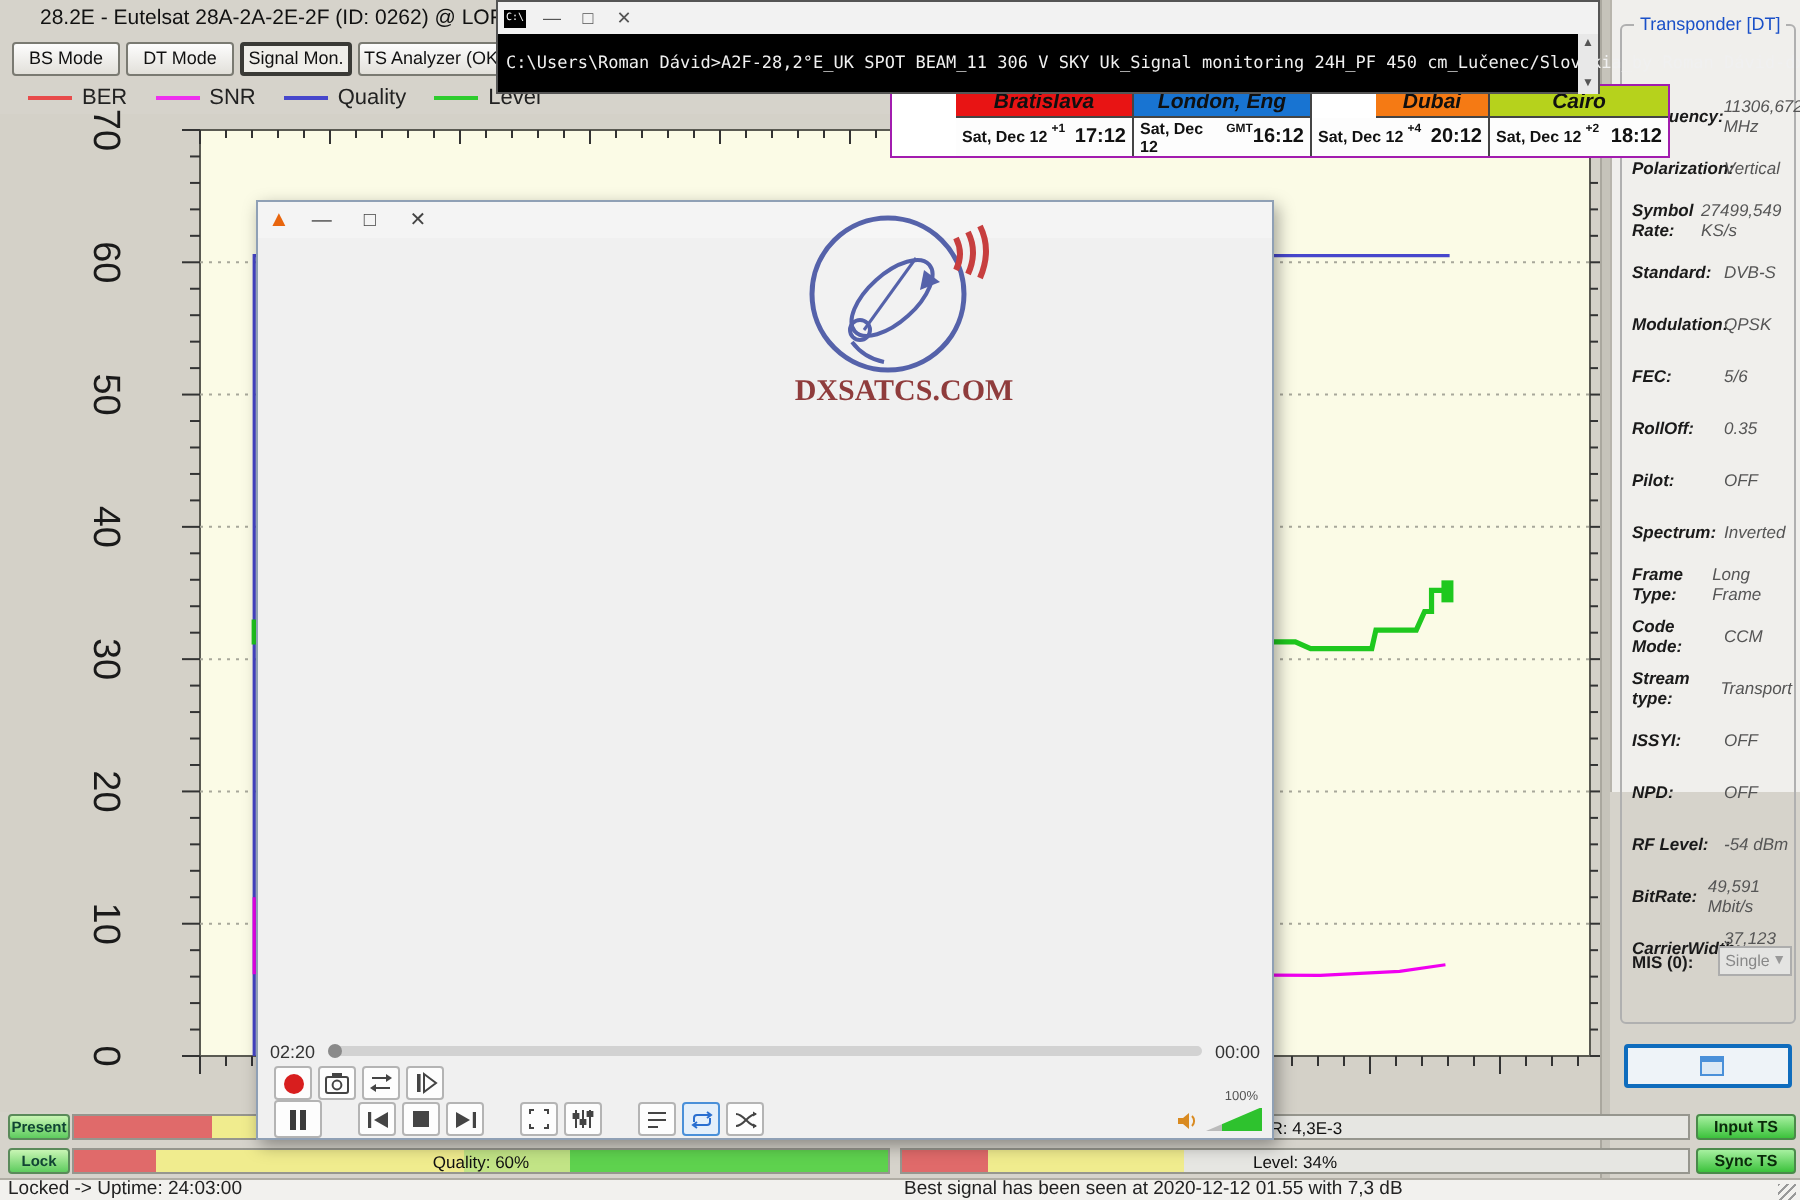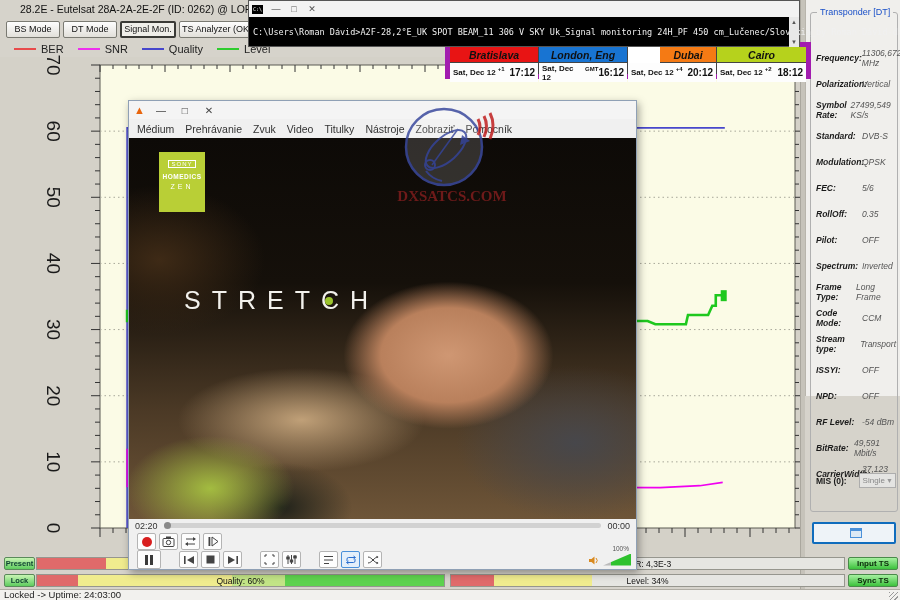--- a/index.html
+++ b/index.html
@@ -25,21 +25,21 @@
   
   #console { left:248px; top:0; width:552px; height:47px; background:#000; border:1px solid #555; z-index:6; }
   #console-titlebar { left:0; top:0; width:550px; height:16px; background:#f2f2f2; display:flex; align-items:center; }
   #console-icon { width:11px; height:9px; background:#000; margin:0 4px 0 3px; color:#fff; font-size:5px; line-height:9px; text-align:center; font-family:"DejaVu Sans Mono",monospace; }
   #console-title { font-size:9px; color:#333; flex:1; }
   .con-ctl { font-size:9px; color:#555; width:18px; text-align:center; }
   #console-line { left:4px; top:26px; width:534px; color:#f0f0f0; font-family:"DejaVu Sans Mono",monospace; font-size:8.5px; white-space:nowrap; }
   #console-scroll { left:540px; top:16px; width:10px; height:30px; background:#e8e8e8; font-size:6px; color:#555; text-align:center; line-height:10px; }
 
   
-  #clocks { left:445px; top:42px; height:37px; display:flex; z-index:4; border:5px solid #a21caf; background:#fff; }
+  #clocks { left:445px; top:42px; height:37px; display:flex; z-index:4; border:1px solid #a21caf; background:#fff;padding-left:32px; }
   .clock-col { width:89px; border-right:1px solid #444; }
   .clock-head { height:16px; text-align:center; font-size:10.5px; font-weight:bold; font-style:italic; color:#101010; line-height:16px; border-bottom:1px solid #444; }
   .clock-body { height:19px; display:flex; align-items:center; padding:0 3px; background:#fdfdfd; }
   .clock-date { font-size:8px; font-weight:bold; color:#111; }
   .clock-off { font-size:6px; font-weight:bold; color:#111; position:relative; top:-4px; margin-left:2px; flex:1; }
   .clock-time { font-size:10px; font-weight:bold; color:#111; }
 
   
   #right-panel { left:805px; top:0; width:95px; height:396px; background:#f0efec; border-left:1px solid #b8b5ac; }
   #tp-box { position:absolute; left:4px; top:12px; width:88px; height:500px; border:1px solid #b0b0b0; border-radius:3px; }
@@ -363,20 +363,21 @@
 <div class="abs ts-btn" style="left:848px;top:557px;">Input TS</div>
 <div class="abs bar" style="left:450px;top:574px;width:395px;">
   <div class="bar-seg" style="left:0;width:11%;background:#e06a6a;"></div>
   <div class="bar-seg" style="left:11%;width:25%;background:#f0ec8e;"></div>
   <div class="bar-text">Level: 34%</div>
 </div>
 <div class="abs ts-btn" style="left:848px;top:574px;">Sync TS</div>
 
 <div class="abs" id="statusbar">
   <span id="status-left">Locked -&gt; Uptime: 24:03:00</span>
+  <span id="status-right">Best signal has been seen at 2020-12-12 01.55 with 7,3 dB</span>
   <span id="resize-grip"></span>
 </div>
 
 <div class="abs" id="console">
   <div class="abs" id="console-titlebar">
     <span id="console-icon">C:\</span>
     <span class="con-ctl">—</span>
     <span class="con-ctl">□</span>
     <span class="con-ctl">✕</span>
   </div>
@@ -505,39 +506,20 @@
       <span id="ts-button-icon"></span>
     </div>
 </div>
 
 <div class="abs" id="vlc">
   <div class="abs" id="vlc-titlebar">
     <span id="vlc-cone">▲</span>
     <span class="vlc-ctl">—</span>
     <span class="vlc-ctl">□</span>
     <span class="vlc-ctl">✕</span>
-  </div>
-  <div class="abs" id="vlc-menubar">
-    <span class="vlc-menu-item">Médium</span>
-    <span class="vlc-menu-item">Prehrávanie</span>
-    <span class="vlc-menu-item">Zvuk</span>
-    <span class="vlc-menu-item">Video</span>
-    <span class="vlc-menu-item">Titulky</span>
-    <span class="vlc-menu-item">Nástroje</span>
-    <span class="vlc-menu-item">Zobraziť</span>
-    <span class="vlc-menu-item">Pomocník</span>
-  </div>
-  <div class="abs" id="vlc-video">
-    <div id="video-logo">
-      <div id="logo-line1">SONY</div>
-      <div id="logo-line2">HOMEDICS</div>
-      <div id="logo-line3">ZEN</div>
-    </div>
-    <div id="video-caption">STRETCH</div>
-    <div id="caption-dot"></div>
   </div>
   <div class="abs" id="vlc-seekrow">
     <span class="vlc-time">02:20</span>
     <span id="seek-track">
         <span id="seek-handle"></span>
       </span>
     <span class="vlc-time">00:00</span>
   </div>
   <div class="abs" id="vlc-advrow">
     <span class="vbtn">

